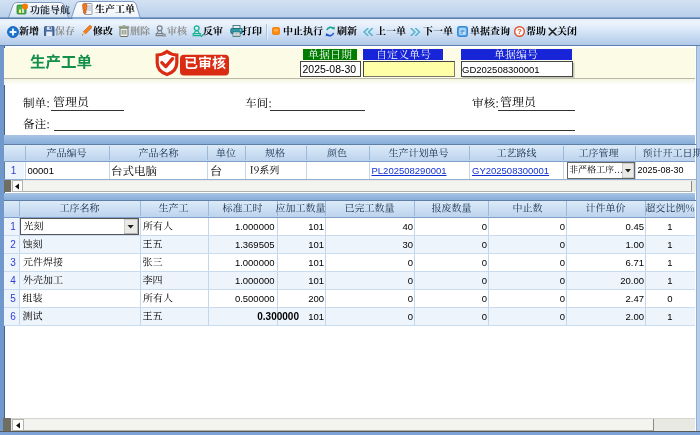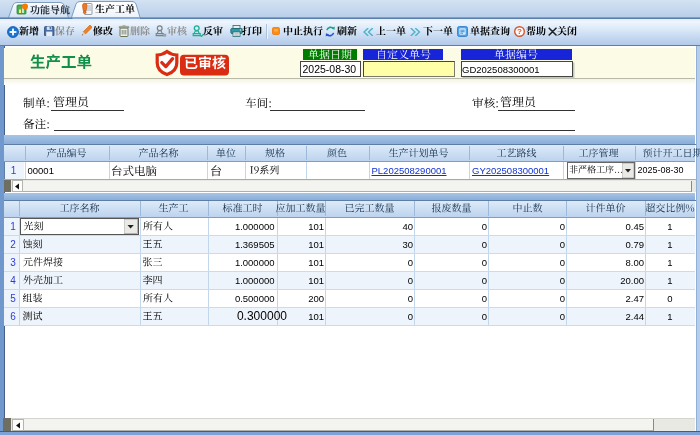--- a/index.html
+++ b/index.html
@@ -625,21 +625,21 @@
         <g fill="#000">
           <path transform="translate(0.00,9.03) scale(0.010500,-0.010500)" d="M49 -2 58 -30H928C942 -30 952 -26 955 -15C918 18 859 63 859 63L807 -2H534V368H845C859 368 869 373 871 384C836 416 780 460 780 460L729 398H534V718H881C896 718 905 723 907 734C872 767 813 812 813 812L761 748H93L101 718H465V398H136L144 368H465V-2Z"></path>
           <path transform="translate(10.50,9.03) scale(0.010500,-0.010500)" d="M145 426 154 397H362C332 259 300 118 273 15H38L47 -15H936C951 -15 961 -10 964 1C928 35 869 82 869 82L818 15H745V385C766 389 781 397 788 405L708 467L670 426H435C456 523 476 618 491 695H876C891 695 900 699 902 710C868 743 810 788 810 788L758 723H101L110 695H422C408 618 389 524 368 426ZM341 15C367 117 399 258 429 397H680V15Z"></path>
         </g>
       </svg></div>
 <div style="position:absolute;top:239.1px;font-family:'Liberation Sans',sans-serif;font-size:9.5px;font-weight:normal;color:#000;white-space:nowrap;line-height:11.5px;right:425.5px;">1.369505</div>
 <div style="position:absolute;top:239.1px;font-family:'Liberation Sans',sans-serif;font-size:9.5px;font-weight:normal;color:#000;white-space:nowrap;line-height:11.5px;right:376.0px;">101</div>
 <div style="position:absolute;top:239.1px;font-family:'Liberation Sans',sans-serif;font-size:9.5px;font-weight:normal;color:#000;white-space:nowrap;line-height:11.5px;right:287.0px;">30</div>
 <div style="position:absolute;top:239.1px;font-family:'Liberation Sans',sans-serif;font-size:9.5px;font-weight:normal;color:#000;white-space:nowrap;line-height:11.5px;right:213.0px;">0</div>
 <div style="position:absolute;top:239.1px;font-family:'Liberation Sans',sans-serif;font-size:9.5px;font-weight:normal;color:#000;white-space:nowrap;line-height:11.5px;right:135.0px;">0</div>
-<div style="position:absolute;top:239.1px;font-family:'Liberation Sans',sans-serif;font-size:9.5px;font-weight:normal;color:#000;white-space:nowrap;line-height:11.5px;right:56.0px;">0.79</div>
+<div style="position:absolute;top:239.1px;font-family:'Liberation Sans',sans-serif;font-size:9.5px;font-weight:normal;color:#000;white-space:nowrap;line-height:11.5px;right:56.0px;">1.00</div>
 <div style="position:absolute;top:239.1px;font-family:'Liberation Sans',sans-serif;font-size:9.5px;font-weight:normal;color:#000;white-space:nowrap;line-height:11.5px;left:670.0px;transform:translateX(-50%);">1</div>
 <div style="position:absolute;left:4.0px;top:253.5px;width:691.0px;height:18.0px;background:#ffffff"></div>
 <div style="position:absolute;left:4.0px;top:253.5px;width:15.0px;height:18.0px;background:#eef4fb"></div>
 <div style="position:absolute;left:19.0px;top:253.5px;width:1.0px;height:18.0px;background:#c3d7ec"></div>
 <div style="position:absolute;left:139.5px;top:253.5px;width:1.0px;height:18.0px;background:#c3d7ec"></div>
 <div style="position:absolute;left:208.0px;top:253.5px;width:1.0px;height:18.0px;background:#c3d7ec"></div>
 <div style="position:absolute;left:276.5px;top:253.5px;width:1.0px;height:18.0px;background:#c3d7ec"></div>
 <div style="position:absolute;left:325.0px;top:253.5px;width:1.0px;height:18.0px;background:#c3d7ec"></div>
 <div style="position:absolute;left:414.0px;top:253.5px;width:1.0px;height:18.0px;background:#c3d7ec"></div>
 <div style="position:absolute;left:488.0px;top:253.5px;width:1.0px;height:18.0px;background:#c3d7ec"></div>
@@ -659,21 +659,21 @@
         <g fill="#000">
           <path transform="translate(0.00,9.03) scale(0.010500,-0.010500)" d="M187 548 110 576C107 517 97 414 87 350C73 345 59 338 49 332L119 278L149 311H312C303 137 284 29 259 6C250 -2 241 -4 224 -4C204 -4 139 1 100 4L99 -13C134 -18 171 -26 184 -37C198 -47 202 -65 202 -83C241 -83 276 -72 301 -50C342 -13 365 104 374 305C395 306 407 311 414 319L340 380L303 341H146C154 394 162 465 166 518H305V478H315C335 478 366 492 367 498V735C387 739 404 747 410 755L331 816L295 777H56L65 747H305V548ZM597 819 493 833V430H349L357 400H493V51C493 31 487 25 453 5L504 -81C512 -77 521 -67 527 -52C604 3 676 57 713 85L708 98C655 75 601 53 556 35V400H638C675 185 757 30 900 -68C912 -38 935 -19 962 -18L965 -7C814 67 703 210 659 400H919C933 400 944 405 946 416C914 447 858 490 858 490L812 430H556V484C669 545 784 631 849 696C871 689 880 693 886 703L799 757C748 684 650 584 556 510V796C586 800 595 808 597 819Z"></path>
           <path transform="translate(10.50,9.03) scale(0.010500,-0.010500)" d="M817 786 764 719H97L106 690H889C904 690 914 695 916 706C879 740 817 786 817 786ZM723 459 670 394H170L178 364H793C808 364 818 369 819 380C783 413 723 459 723 459ZM866 104 809 34H41L50 4H941C955 4 965 9 968 20C929 56 866 104 866 104Z"></path>
         </g>
       </svg></div>
 <div style="position:absolute;top:257.1px;font-family:'Liberation Sans',sans-serif;font-size:9.5px;font-weight:normal;color:#000;white-space:nowrap;line-height:11.5px;right:425.5px;">1.000000</div>
 <div style="position:absolute;top:257.1px;font-family:'Liberation Sans',sans-serif;font-size:9.5px;font-weight:normal;color:#000;white-space:nowrap;line-height:11.5px;right:376.0px;">101</div>
 <div style="position:absolute;top:257.1px;font-family:'Liberation Sans',sans-serif;font-size:9.5px;font-weight:normal;color:#000;white-space:nowrap;line-height:11.5px;right:287.0px;">0</div>
 <div style="position:absolute;top:257.1px;font-family:'Liberation Sans',sans-serif;font-size:9.5px;font-weight:normal;color:#000;white-space:nowrap;line-height:11.5px;right:213.0px;">0</div>
 <div style="position:absolute;top:257.1px;font-family:'Liberation Sans',sans-serif;font-size:9.5px;font-weight:normal;color:#000;white-space:nowrap;line-height:11.5px;right:135.0px;">0</div>
-<div style="position:absolute;top:257.1px;font-family:'Liberation Sans',sans-serif;font-size:9.5px;font-weight:normal;color:#000;white-space:nowrap;line-height:11.5px;right:56.0px;">8.00</div>
+<div style="position:absolute;top:257.1px;font-family:'Liberation Sans',sans-serif;font-size:9.5px;font-weight:normal;color:#000;white-space:nowrap;line-height:11.5px;right:56.0px;">6.71</div>
 <div style="position:absolute;top:257.1px;font-family:'Liberation Sans',sans-serif;font-size:9.5px;font-weight:normal;color:#000;white-space:nowrap;line-height:11.5px;left:670.0px;transform:translateX(-50%);">1</div>
 <div style="position:absolute;left:4.0px;top:271.5px;width:691.0px;height:18.0px;background:#eef4fb"></div>
 <div style="position:absolute;left:4.0px;top:271.5px;width:15.0px;height:18.0px;background:#eef4fb"></div>
 <div style="position:absolute;left:19.0px;top:271.5px;width:1.0px;height:18.0px;background:#c3d7ec"></div>
 <div style="position:absolute;left:139.5px;top:271.5px;width:1.0px;height:18.0px;background:#c3d7ec"></div>
 <div style="position:absolute;left:208.0px;top:271.5px;width:1.0px;height:18.0px;background:#c3d7ec"></div>
 <div style="position:absolute;left:276.5px;top:271.5px;width:1.0px;height:18.0px;background:#c3d7ec"></div>
 <div style="position:absolute;left:325.0px;top:271.5px;width:1.0px;height:18.0px;background:#c3d7ec"></div>
 <div style="position:absolute;left:414.0px;top:271.5px;width:1.0px;height:18.0px;background:#c3d7ec"></div>
 <div style="position:absolute;left:488.0px;top:271.5px;width:1.0px;height:18.0px;background:#c3d7ec"></div>
@@ -753,26 +753,26 @@
           <path transform="translate(0.00,9.03) scale(0.010500,-0.010500)" d="M541 625 445 650C444 250 449 67 232 -63L246 -81C506 39 497 238 504 603C527 603 537 613 541 625ZM494 184 483 176C531 131 589 53 604 -8C674 -58 722 94 494 184ZM313 796V199H321C351 199 369 212 369 217V736H585V219H594C620 219 643 234 643 239V732C665 734 676 740 684 748L613 804L581 766H381ZM950 808 854 819V21C854 6 850 0 832 0C814 0 725 8 725 8V-8C764 -13 788 -21 800 -31C813 -42 818 -59 820 -78C904 -69 913 -37 913 15V782C937 785 947 794 950 808ZM812 694 721 705V143H732C753 143 776 157 776 165V668C801 672 809 681 812 694ZM97 203C86 203 55 203 55 203V181C76 179 89 177 103 167C122 153 129 72 114 -29C116 -60 128 -78 146 -78C180 -78 199 -52 201 -10C204 73 176 120 175 165C174 189 180 220 187 251C196 298 255 518 286 639L267 642C135 259 135 259 120 225C112 203 108 203 97 203ZM48 602 38 593C73 564 115 511 128 469C194 427 243 559 48 602ZM114 828 104 819C145 790 195 736 208 691C279 648 324 792 114 828Z"></path>
           <path transform="translate(10.50,9.03) scale(0.010500,-0.010500)" d="M793 807 782 801C810 769 843 714 851 672C911 625 973 745 793 807ZM107 834 95 826C137 780 191 701 206 642C274 595 323 737 107 834ZM228 531C247 535 261 542 265 549L200 604L167 569H39L48 539H166V90C166 72 161 66 130 49L173 -31C182 -27 194 -15 200 4C271 78 333 151 365 189L354 201L228 105ZM594 463 554 413H319L327 383H457V98C388 80 331 66 298 60L337 -14C346 -10 353 -2 357 9C495 64 600 109 675 142L671 156L519 115V383H641C655 383 664 388 666 399C639 427 594 463 594 463ZM885 658 839 600H724C723 662 723 727 724 792C749 795 758 806 759 819L655 832C655 751 656 674 658 600H305L313 571H660C672 296 713 81 847 -31C882 -65 939 -92 963 -64C972 -54 969 -36 944 1L959 152L947 154C935 113 919 67 908 41C900 22 895 21 881 35C766 126 732 331 725 571H943C957 571 967 576 970 587C937 617 885 658 885 658Z"></path>
         </g>
       </svg></div>
 <div style="position:absolute;left:142.0px;top:310.9px;line-height:0"><svg width="21" height="10" viewBox="0 0 21.00 10.50" xmlns="http://www.w3.org/2000/svg" style="overflow:visible">
         <g fill="#000">
           <path transform="translate(0.00,9.03) scale(0.010500,-0.010500)" d="M49 -2 58 -30H928C942 -30 952 -26 955 -15C918 18 859 63 859 63L807 -2H534V368H845C859 368 869 373 871 384C836 416 780 460 780 460L729 398H534V718H881C896 718 905 723 907 734C872 767 813 812 813 812L761 748H93L101 718H465V398H136L144 368H465V-2Z"></path>
           <path transform="translate(10.50,9.03) scale(0.010500,-0.010500)" d="M145 426 154 397H362C332 259 300 118 273 15H38L47 -15H936C951 -15 961 -10 964 1C928 35 869 82 869 82L818 15H745V385C766 389 781 397 788 405L708 467L670 426H435C456 523 476 618 491 695H876C891 695 900 699 902 710C868 743 810 788 810 788L758 723H101L110 695H422C408 618 389 524 368 426ZM341 15C367 117 399 258 429 397H680V15Z"></path>
         </g>
       </svg></div>
-<div style="position:absolute;top:311.1px;font-family:'Liberation Sans',sans-serif;font-size:12px;font-weight:normal;color:#000;white-space:nowrap;line-height:11.5px;right:413px;">0.300000</div>
+<div style="position:absolute;top:311.1px;font-family:'Liberation Sans',sans-serif;font-size:10px;font-weight:bold;color:#000;white-space:nowrap;line-height:11.5px;right:401px;">0.300000</div>
 <div style="position:absolute;top:311.1px;font-family:'Liberation Sans',sans-serif;font-size:9.5px;font-weight:normal;color:#000;white-space:nowrap;line-height:11.5px;right:376.0px;">101</div>
 <div style="position:absolute;top:311.1px;font-family:'Liberation Sans',sans-serif;font-size:9.5px;font-weight:normal;color:#000;white-space:nowrap;line-height:11.5px;right:287.0px;">0</div>
 <div style="position:absolute;top:311.1px;font-family:'Liberation Sans',sans-serif;font-size:9.5px;font-weight:normal;color:#000;white-space:nowrap;line-height:11.5px;right:213.0px;">0</div>
 <div style="position:absolute;top:311.1px;font-family:'Liberation Sans',sans-serif;font-size:9.5px;font-weight:normal;color:#000;white-space:nowrap;line-height:11.5px;right:135.0px;">0</div>
-<div style="position:absolute;top:311.1px;font-family:'Liberation Sans',sans-serif;font-size:9.5px;font-weight:normal;color:#000;white-space:nowrap;line-height:11.5px;right:56.0px;">2.44</div>
+<div style="position:absolute;top:311.1px;font-family:'Liberation Sans',sans-serif;font-size:9.5px;font-weight:normal;color:#000;white-space:nowrap;line-height:11.5px;right:56.0px;">2.00</div>
 <div style="position:absolute;top:311.1px;font-family:'Liberation Sans',sans-serif;font-size:9.5px;font-weight:normal;color:#000;white-space:nowrap;line-height:11.5px;left:670.0px;transform:translateX(-50%);">1</div>
 <div style="position:absolute;left:3.0px;top:418.0px;width:692.0px;height:13.0px;background:#e9e9e4;border-top:1px solid #d5d5d0"></div>
 <div style="position:absolute;left:24.0px;top:418.8px;width:630.0px;height:12.0px;background:#f3f3f0;border-right:1.2px solid #8a8a85;border-bottom:1px solid #b0b0aa"></div>
 <div style="position:absolute;left:3.0px;top:418.0px;width:8.0px;height:13.0px;background:#6e6e62"></div>
 <div style="position:absolute;left:12.0px;top:418.5px;width:12.0px;height:12.4px;background:#fdfdfc;border:1px solid #b5b5b0"></div>
 <svg style="position:absolute;left:15px;top:421.5px" width="6" height="7" xmlns="http://www.w3.org/2000/svg">
       <path d="M 5 0.5 L 1 3.5 L 5 6.5 Z" fill="#111"></path>
     </svg>
 </div>
 </body></html>

